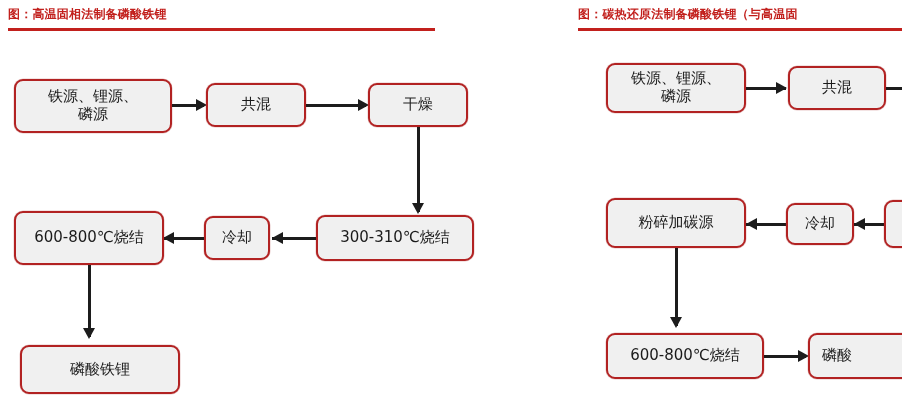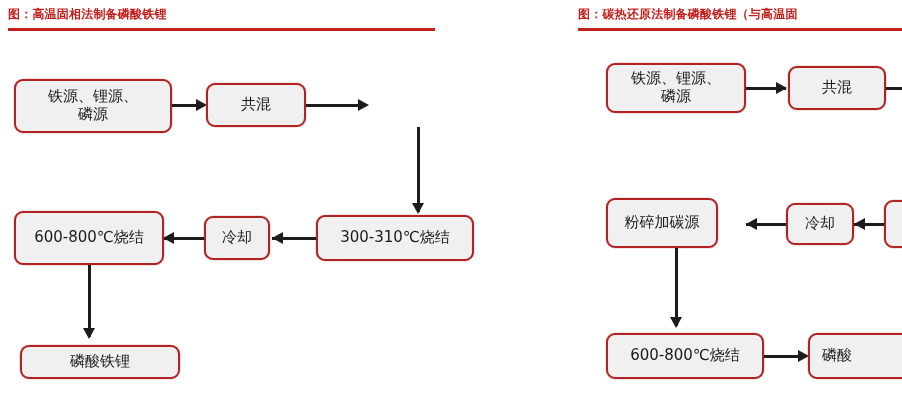--- a/index.html
+++ b/index.html
@@ -76,58 +76,59 @@
 磷源</div>
 
   <div class="line h" style="left:172px;top:104px;width:32px;"></div>
   <div class="ahead right" style="left:196px;top:98.5px;"></div>
 
   <div class="node" style="left:206px;top:83px;width:100px;height:44px;">共混</div>
 
   <div class="line h" style="left:306px;top:104px;width:60px;"></div>
   <div class="ahead right" style="left:358px;top:98.5px;"></div>
 
+  <div class="node" style="left:368px;top:83px;width:100px;height:44px;">干燥</div>
 
   <div class="line v" style="left:417px;top:127px;height:85px;"></div>
   <div class="ahead down" style="left:411.5px;top:203px;"></div>
 
   <div class="node" style="left:316px;top:215px;width:158px;height:46px;">300-310℃烧结</div>
 
   <div class="line h" style="left:272px;top:237px;width:44px;"></div>
   <div class="ahead left" style="left:272px;top:231.5px;"></div>
 
   <div class="node" style="left:204px;top:216px;width:66px;height:44px;">冷却</div>
 
   <div class="line h" style="left:163px;top:237px;width:41px;"></div>
   <div class="ahead left" style="left:163px;top:231.5px;"></div>
 
   <div class="node" style="left:14px;top:211px;width:150px;height:54px;">600-800℃烧结</div>
 
   <div class="line v" style="left:88px;top:265px;height:72px;"></div>
   <div class="ahead down" style="left:82.5px;top:328px;"></div>
 
-  <div class="node" style="left:20px;top:345px;width:160px;height:34px;">磷酸铁锂</div>
+  <div class="node" style="left:20px;top:345px;width:160px;height:49px;">磷酸铁锂</div>
 </div>
 
 <div class="panel" id="panel-right">
 
   <div class="fig-title" style="left:18px;top:6px;font-family:Liberation Mono, monospace;">图：碳热还原法制备磷酸铁锂（与高温固</div>
   <div class="fig-rule" style="left:18px;top:28px;width:324px;"></div>
 
   <div class="node" style="left:46px;top:63px;width:140px;height:50px;">铁源、锂源、
 磷源</div>
 
   <div class="line h" style="left:186px;top:87px;width:40px;"></div>
   <div class="ahead right" style="left:216px;top:81.5px;"></div>
 
   <div class="node" style="left:228px;top:66px;width:98px;height:44px;">共混</div>
 
   <div class="line h" style="left:326px;top:87px;width:16px;"></div>
 
-  <div class="node" style="left:46px;top:198px;width:112px;height:50px;">粉碎加碳源</div>
+  <div class="node" style="left:46px;top:198px;width:140px;height:50px;">粉碎加碳源</div>
 
   <div class="line h" style="left:186px;top:223px;width:40px;"></div>
   <div class="ahead left" style="left:186px;top:217.5px;"></div>
 
   <div class="node" style="left:226px;top:203px;width:68px;height:42px;">冷却</div>
 
   <div class="line h" style="left:294px;top:223px;width:30px;"></div>
   <div class="ahead left" style="left:294px;top:217.5px;"></div>
 
   <div class="node" style="left:324px;top:200px;width:60px;height:48px;"></div>

